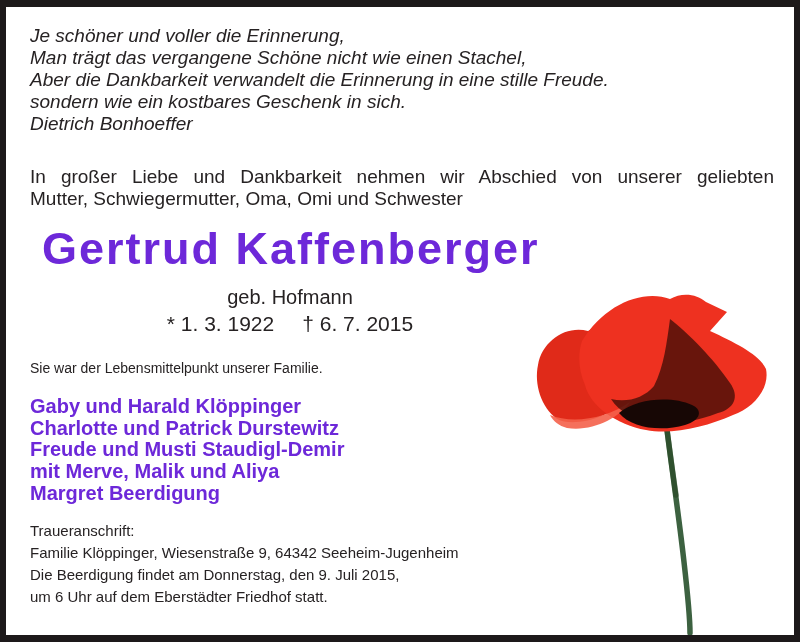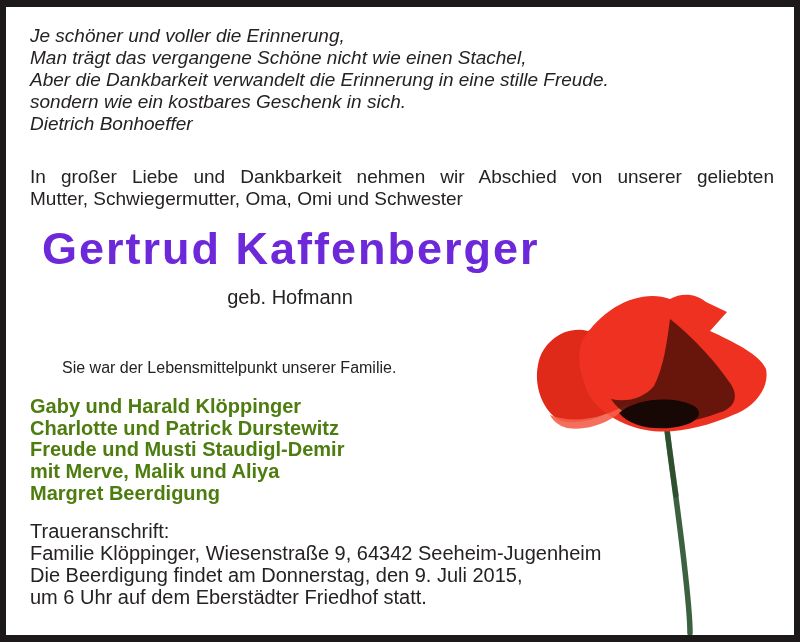--- a/index.html
+++ b/index.html
@@ -46,31 +46,31 @@
     text-align: center;
     font-size: 20px; line-height: 22px;
   }
   .dates {
     left: 30px; top: 312px; width: 520px;
     display: flex; justify-content: center; gap: 28px;
     font-size: 21px; line-height: 24px;
   }
   .tribute {
     left: 30px; top: 357px;
-    font-size: 16px; line-height: 22px; margin-left: 32px;
+    font-size: 14px; line-height: 22px;
   }
   .mourners {
     left: 30px; top: 396px;
     font-size: 20px; line-height: 21.7px;
     font-weight: bold;
-    color: #4d7c0f;
+    color: #6d28d9;
   }
   .footer {
     left: 30px; top: 520px;
-    font-size: 20px; line-height: 22px;
+    font-size: 15px; line-height: 22px;
   }
   .poppy {
     position: absolute;
     left: 520px; top: 285px;
     width: 260px; height: 351px;
     z-index: 1;
   }
   .text-layer { z-index: 2; }
 </style>
 </head>
@@ -104,20 +104,24 @@
 
   <div class="block intro text-layer">
     <div class="line-full">In großer Liebe und Dankbarkeit nehmen wir Abschied von unserer geliebten</div>
     <div>Mutter, Schwiegermutter, Oma, Omi und Schwester</div>
   </div>
 
   <h1 class="block name text-layer">Gertrud Kaffenberger</h1>
 
   <div class="block maiden text-layer">geb. Hofmann</div>
 
+  <div class="block dates text-layer">
+    <span>* 1. 3. 1922</span>
+    <span>† 6. 7. 2015</span>
+  </div>
 
   <div class="block tribute text-layer">Sie war der Lebensmittelpunkt unserer Familie.</div>
 
   <div class="block mourners text-layer">
     <div>Gaby und Harald Klöppinger</div>
     <div>Charlotte und Patrick Durstewitz</div>
     <div>Freude und Musti Staudigl-Demir</div>
     <div>mit Merve, Malik und Aliya</div>
     <div>Margret Beerdigung</div>
   </div>

